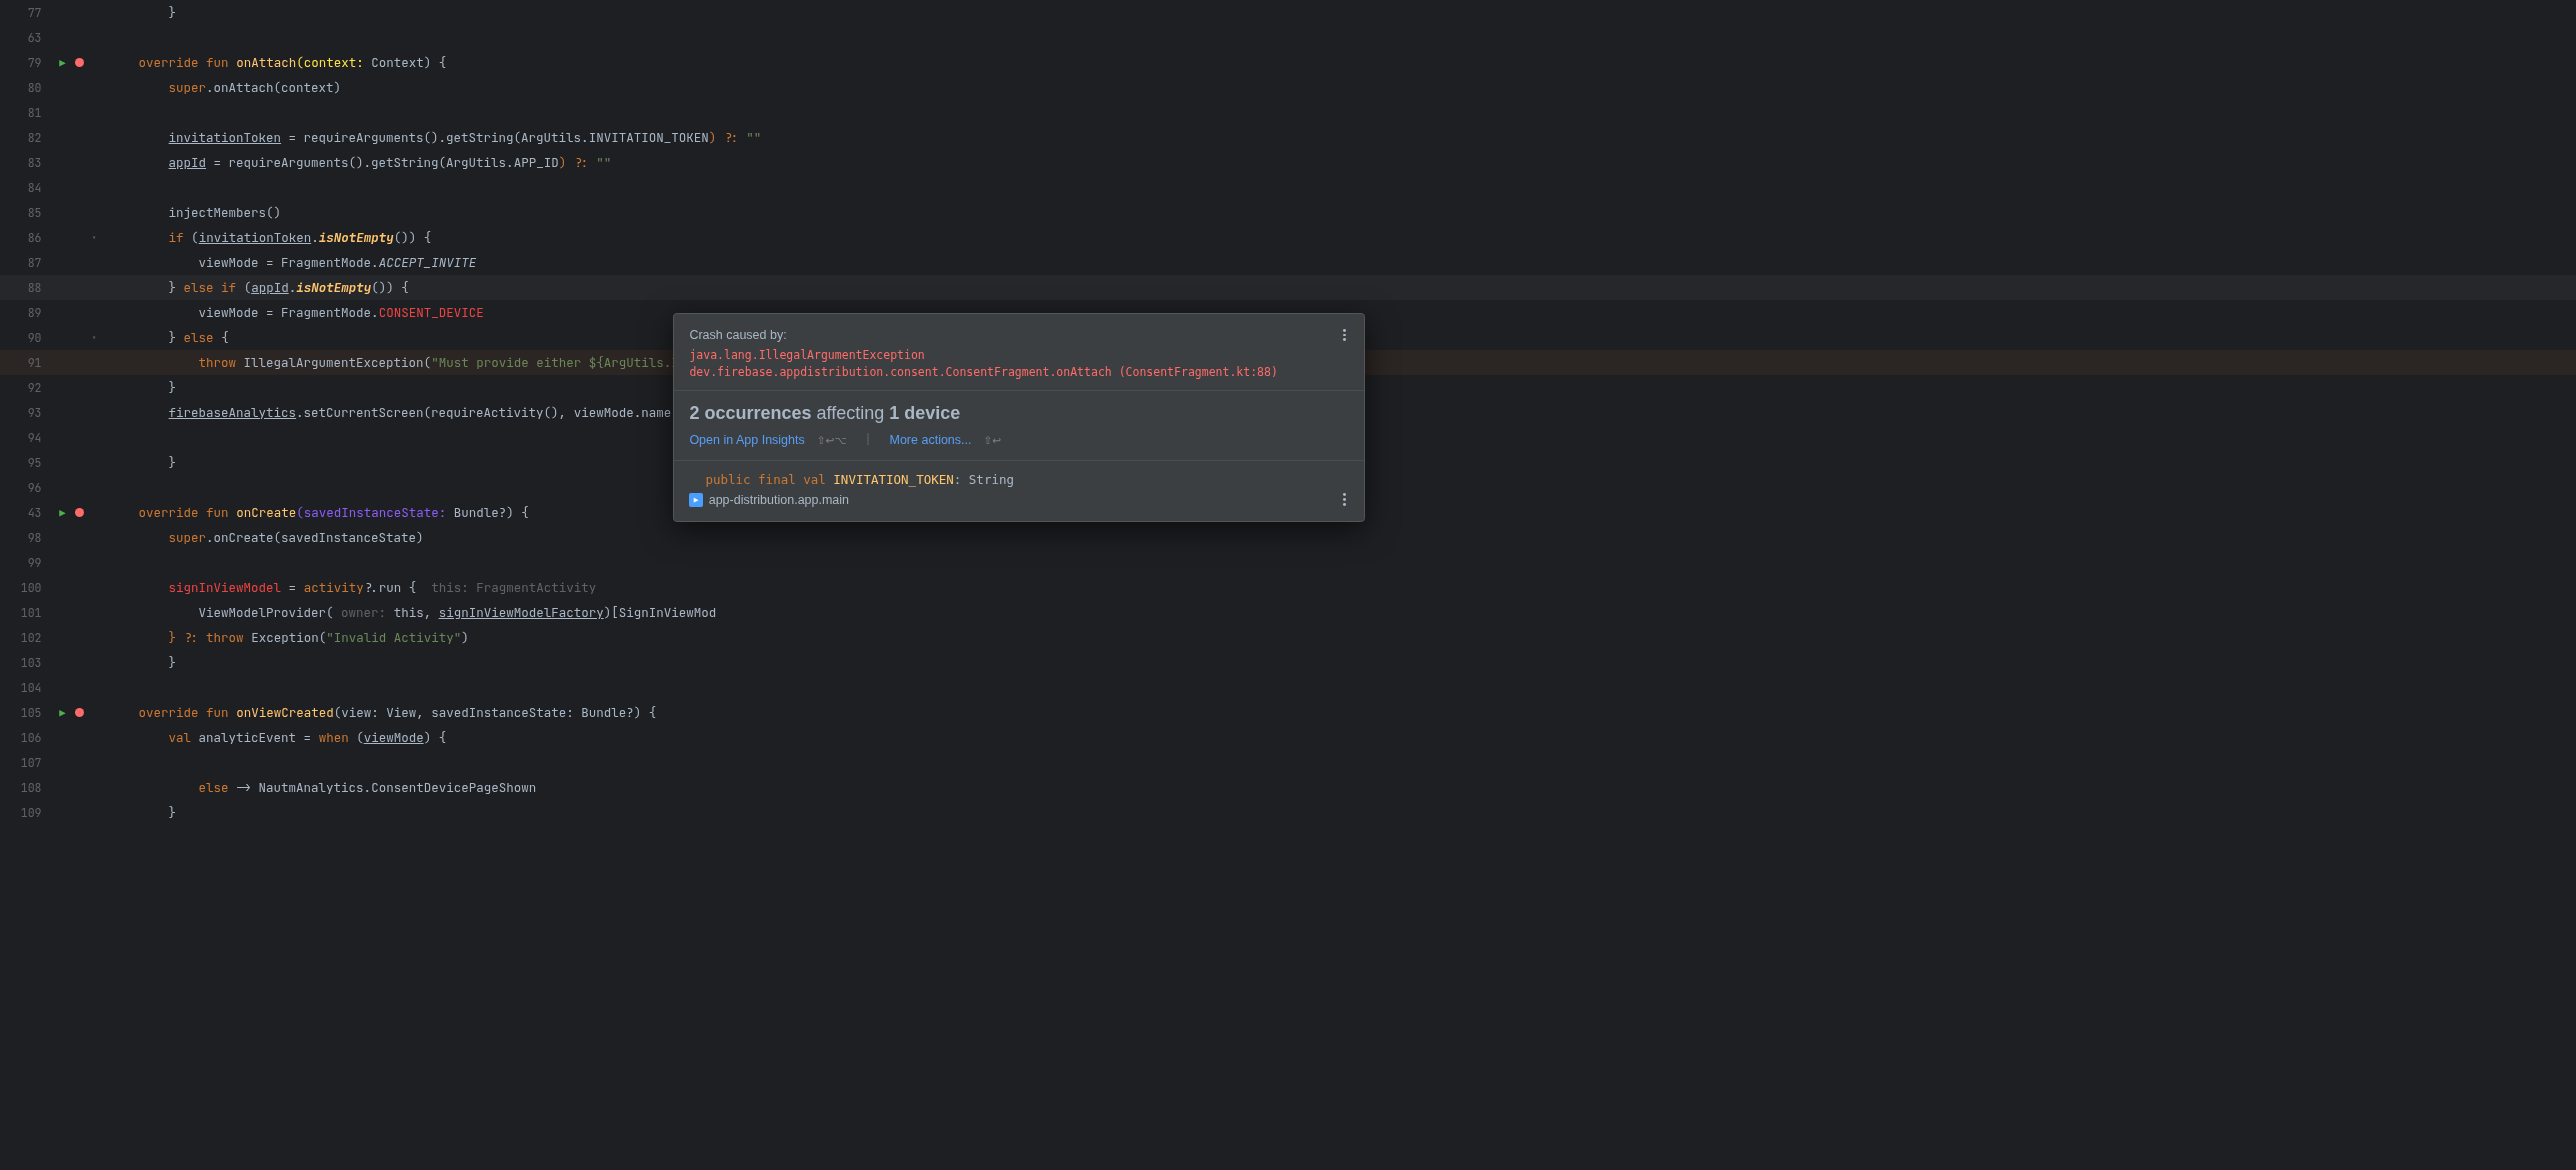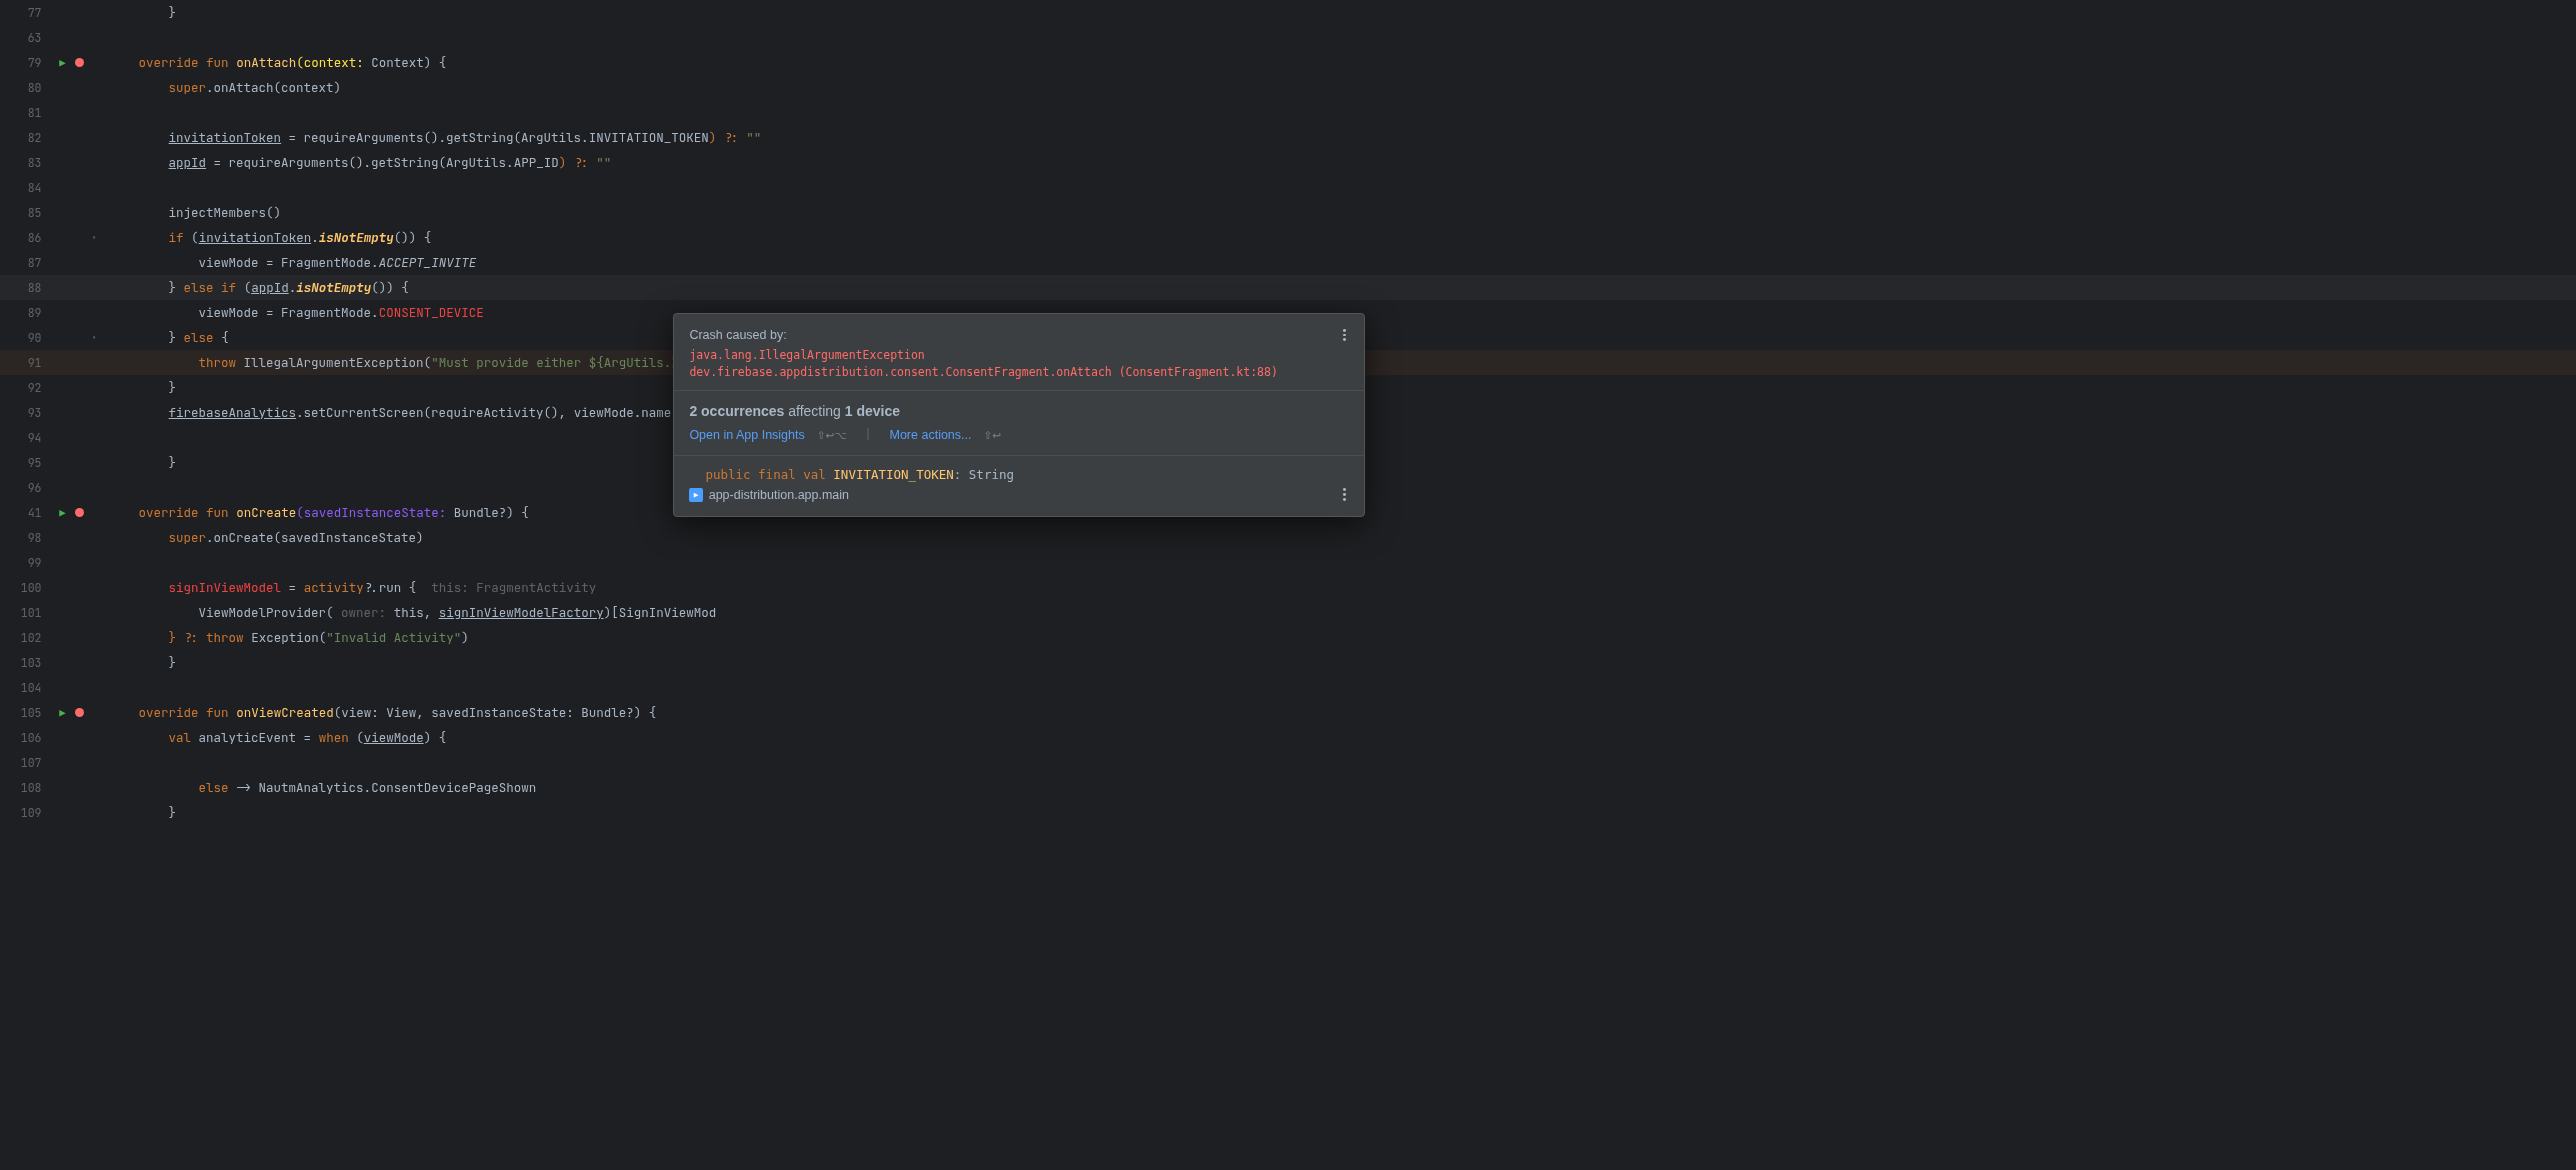--- a/index.html
+++ b/index.html
@@ -130,21 +130,21 @@
     }
 
     .crash-location {
       color: #ff6b68;
       font-size: 11.5px;
       font-family: monospace;
     }
 
     .occurrences-text {
       color: #a9b7c6;
-      font-size: 14px;
+      font-size: 18px;
       font-family: 'Segoe UI', Arial, sans-serif;
       margin-bottom: 7.7px;
     }
 
     .occurrences-text strong {
       font-weight: bold;
     }
 
     .popup-actions {
       display: flex;
@@ -384,21 +384,21 @@
           <span class="code-content">        <span style="color:#a9b7c6">}</span></span>
         </div>
         <div class="code-line">
           <span class="line-number">96</span>
           <span class="gutter-icon"></span>
           <span class="breakpoint-area"></span>
           <span class="fold-area"></span>
           <span class="code-content"></span>
         </div>
         <div class="code-line">
-          <span class="line-number">41</span>
+          <span class="line-number">43</span>
           <span class="gutter-icon">
             <span style="color:#4caf50;font-size:10.6px">▶</span>
           </span>
           <span class="breakpoint-area">
             <span class="bp-dot"></span>
           </span>
           <span class="fold-area"></span>
           <span class="code-content">    <span style="color:#cc7832">override </span><span style="color:#cc7832">fun </span><span style="color:#ffc66d">onCreate</span><span style="color:#8b5cf6">(savedInstanceState: </span><span style="color:#a9b7c6">Bundle?</span><span style="color:#a9b7c6">) {</span></span>
         </div>
         <div class="code-line">

